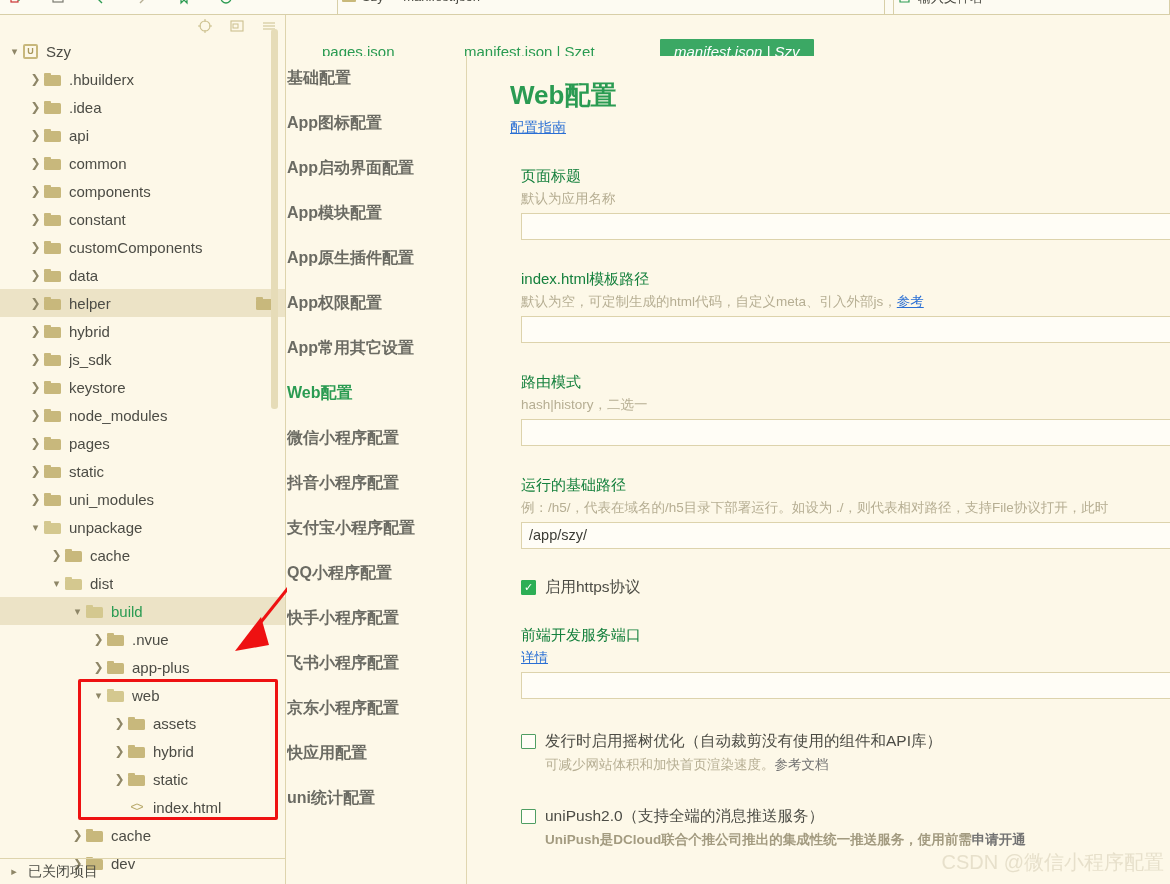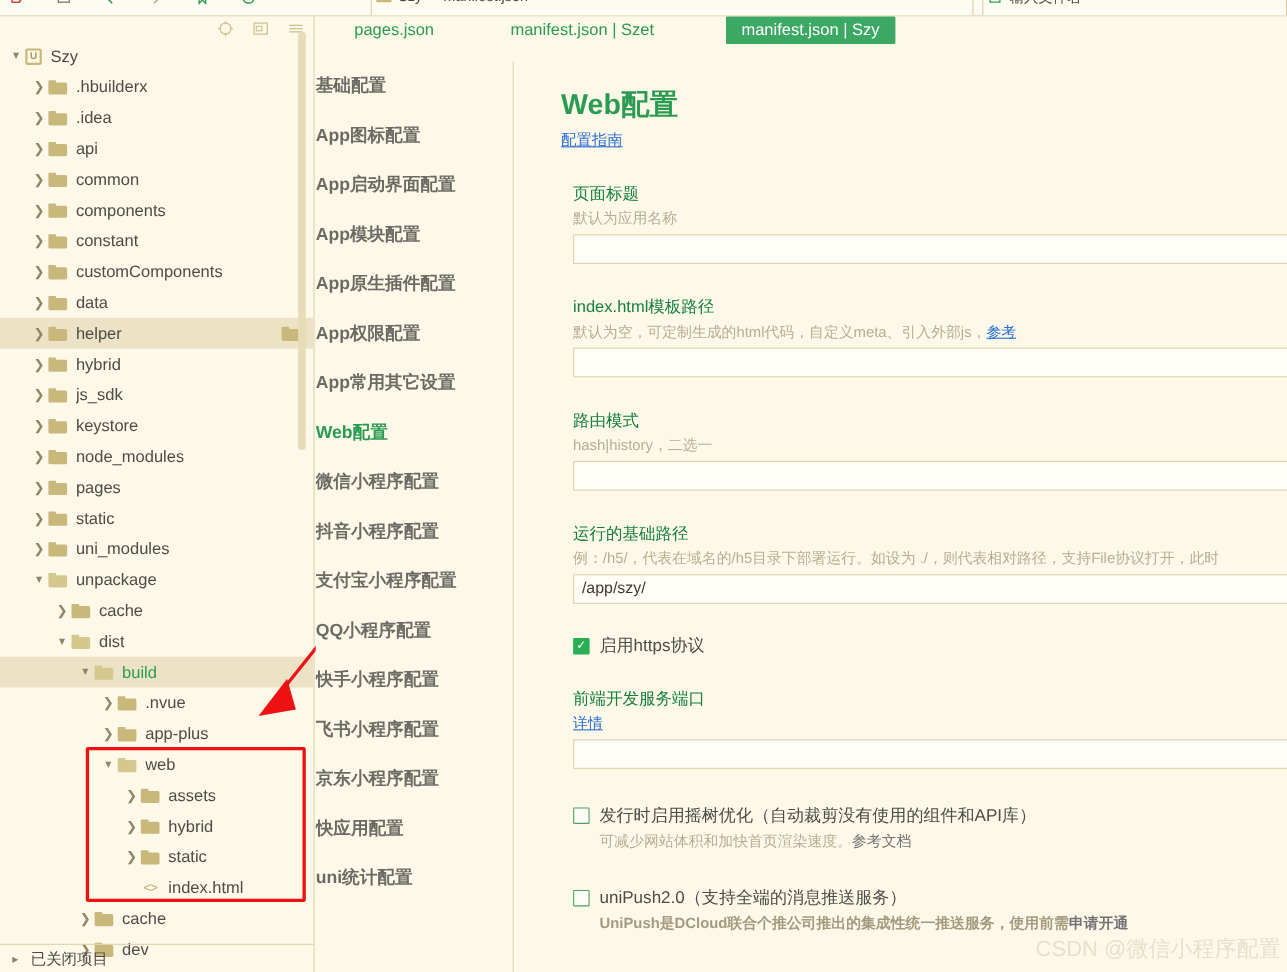--- a/index.html
+++ b/index.html
@@ -144,28 +144,29 @@
     pointer-events: none;
   }
   .anno-arrow { position: absolute; pointer-events: none; }
 
   
   .tabbar {
     position: absolute; left: 287px; top: 15px; width: 883px; height: 41px;
     background: #fdf8e8;
   }
   .tab {
-    position: absolute; top: 0; height: 25px;
+    position: absolute; top: 24px; height: 25px;
     display: flex; align-items: center; justify-content: flex-end;
     font-size: 15px; color: #2a9b52; padding: 0 10px;
     white-space: nowrap; cursor: pointer;
   }
   .tab.active {
     background: #3ba864; color: #ffffff; border-radius: 1px;
     padding: 0 14px;
+    font-style: italic;
   }
 
   
   .navcol {
     position: absolute; left: 287px; top: 56px; width: 180px; height: 828px;
     background: #fdf8e8;
     border-right: 1px solid #e0d6b0;
     overflow: hidden;
   }
   .nav-item {

